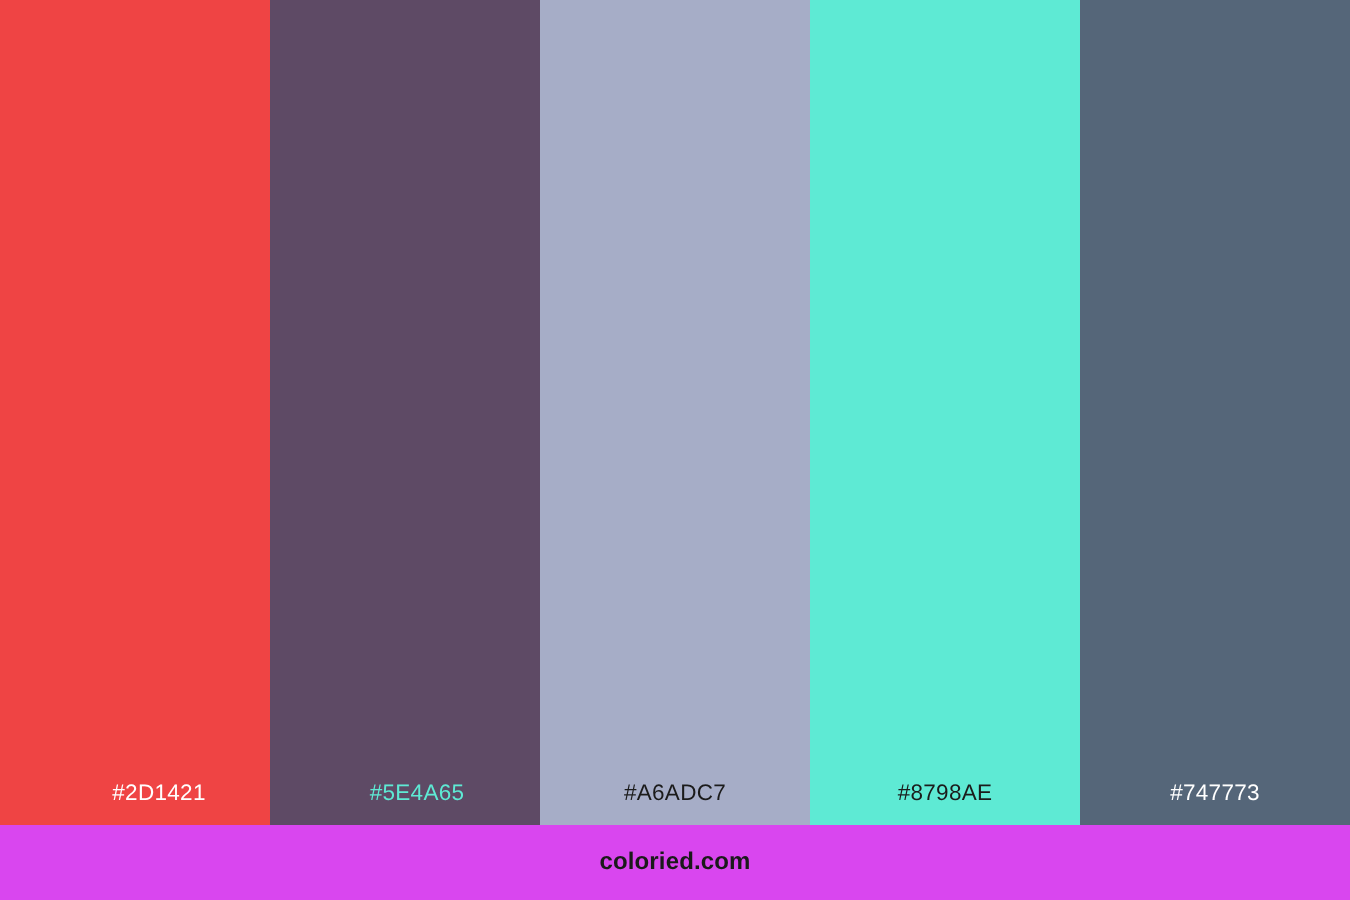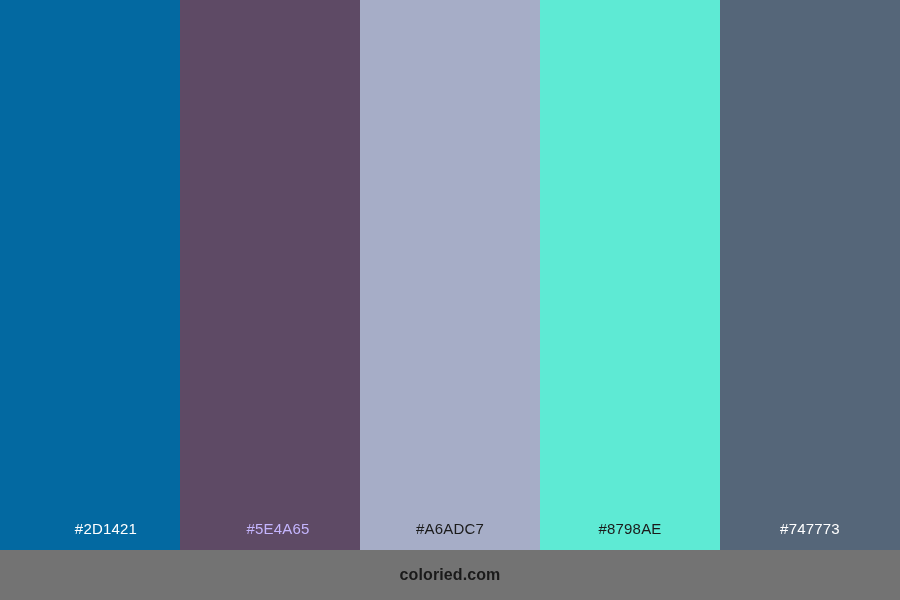--- a/index.html
+++ b/index.html
@@ -79,39 +79,39 @@
     line-height: 20px;
   }
 </style>
 </head>
 <body style="background-color: rgb(255, 255, 255);">
 
 <div id="palette-page">
 
   <div id="swatch-strip">
 
-    <div class="swatch" style="background-color: #0369a1; padding-left: 32px;">
+    <div class="swatch" style="background-color: #ef4444; padding-left: 32px;">
       <span class="swatch-label label-light" style="color: rgb(255, 255, 255);">#2D1421</span>
     </div>
 
     <div class="swatch" style="background-color: rgb(94, 74, 101);">
-      <span class="swatch-label label-light" style="color: #c4b5fd; margin-left: 16px;">#5E4A65</span>
+      <span class="swatch-label label-light" style="color: #5eead4; margin-left: 16px;">#5E4A65</span>
     </div>
 
     <div class="swatch" style="background-color: rgb(166, 173, 199);">
       <span class="swatch-label label-dark" style="color: rgb(27, 27, 27);">#A6ADC7</span>
     </div>
 
     <div class="swatch" style="background-color: #5eead4;">
       <span class="swatch-label label-dark" style="color: rgb(27, 27, 27);">#8798AE</span>
     </div>
 
     <div class="swatch" style="background-color: rgb(85, 102, 121);">
       <span class="swatch-label label-light" style="color: rgb(255, 255, 255);">#747773</span>
     </div>
 
   </div>
 
-  <div id="footer-bar" style="background-color: #737373;">
+  <div id="footer-bar" style="background-color: #d946ef;">
     <span id="site-credit" style="color: rgb(26, 26, 26);">coloried.com</span>
   </div>
 
 </div>
 
 </body></html>

